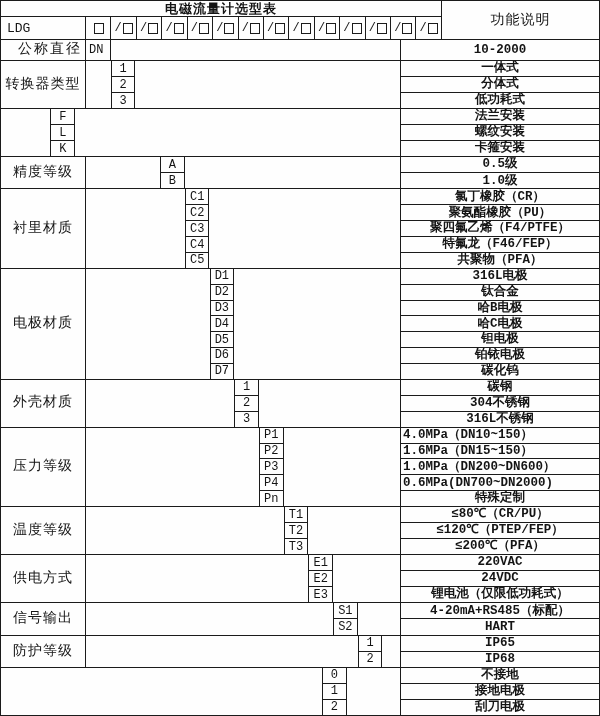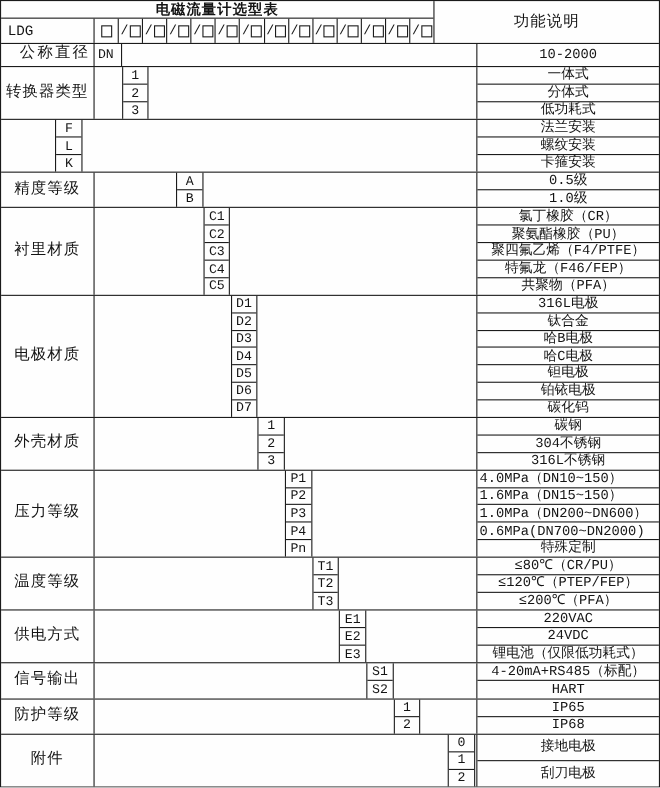--- a/index.html
+++ b/index.html
@@ -14,21 +14,21 @@
     border: 1px solid #1b1b1b;
     background: #fefefe;
     display: flex; flex-direction: column;
   }
   .band { display: flex; border-top: 1px solid #1b1b1b; min-height: 0; }
   .band.header-band { border-top: none; flex: 0 0 38px; }
   .band.dn-band { flex: 0 0 21px; }
   .band.group-band { flex-basis: 0; }
 
   
-  .header-left { width: 394px; border-right: 1px solid #1b1b1b; display: flex; flex-direction: column; }
+  .header-left { width: 441px; border-right: 1px solid #1b1b1b; display: flex; flex-direction: column; }
   .title-cell {
     height: 15px; display: flex; align-items: center; justify-content: center;
     font-size: 13px; font-weight: bold; letter-spacing: 1px;
   }
   .ldg-row { flex: 1; display: flex; border-top: 1px solid #1b1b1b; }
   .ldg-cell {
     width: 85px; border-right: 1px solid #1b1b1b;
     display: flex; align-items: center; font-size: 13px; padding-left: 6px;
   }
   .slots { flex: 1; display: flex; }
@@ -53,23 +53,23 @@
   }
   .codes.noleft { border-left: none; }
   .codebox {
     flex: 1; border-bottom: 1px solid #1b1b1b;
     display: flex; align-items: center; justify-content: center;
     font-size: 12px; line-height: 1;
   }
   .codebox:last-child { border-bottom: none; }
   .codebox.leftalign { justify-content: flex-start; padding-left: 3px; }
   .funcs {
-    width: 166px; flex-shrink: 0; margin-left: auto;
+    width: 199px; flex-shrink: 0; margin-left: auto;
     border-left: 1px solid #1b1b1b;
-    display: flex; flex-direction: column;
+    display: flex; flex-direction: column; font-weight: bold;
   }
   .func {
     flex: 1; border-top: 1px solid #1b1b1b;
     display: flex; align-items: center; justify-content: center;
     font-size: 12.5px; line-height: 1; padding: 0 2px;
     white-space: nowrap; overflow: hidden;
   }
   .func:first-child { border-top: none; }
   .func.left { justify-content: flex-start; }
 </style>
@@ -324,26 +324,26 @@
         <div class="codebox">1</div>
         <div class="codebox">2</div>
       </div>
       <div class="spacer"></div>
       <div class="funcs">
         <div class="func">IP65</div>
         <div class="func">IP68</div>
       </div>
     </div>
     <div class="band group-band" style="flex-grow: 3;">
-      <div class="label">附件</div>
       <div class="gap" style="width: 321.1px;"></div>
       <div class="codes">
         <div class="codebox">0</div>
         <div class="codebox">1</div>
         <div class="codebox">2</div>
       </div>
       <div class="spacer"></div>
       <div class="funcs">
+        <div class="func">不接地</div>
         <div class="func">接地电极</div>
         <div class="func">刮刀电极</div>
       </div>
     </div>
   </div>
 
 </body></html>

